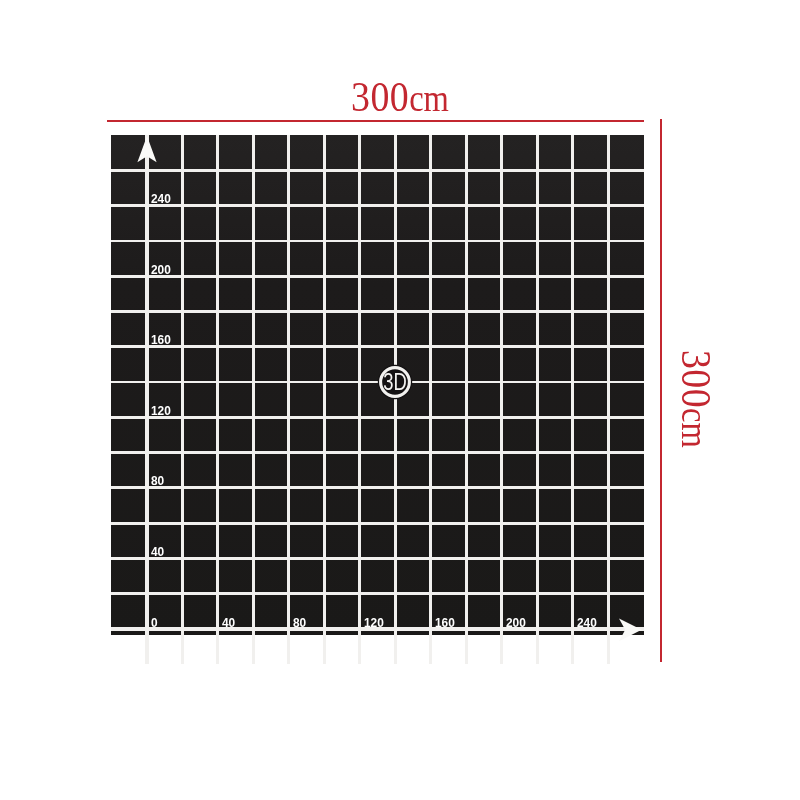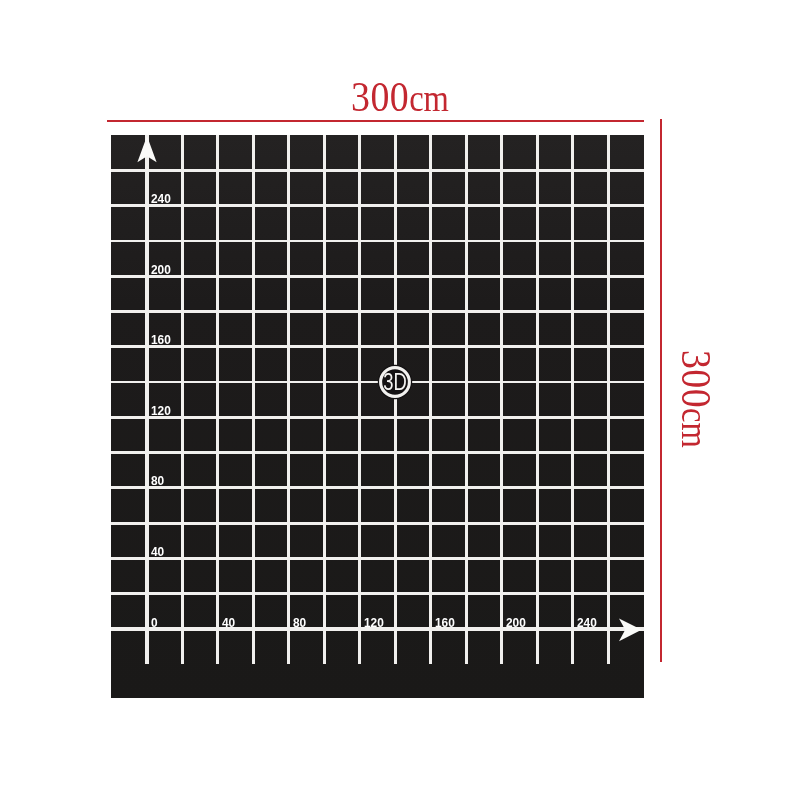--- a/index.html
+++ b/index.html
@@ -8,21 +8,21 @@
 </style></head><body>
 
 <div class="abs" style="left:0;top:75px;width:800px;text-align:center;color:#c32730;font-family:'Liberation Serif',serif;font-size:43px;line-height:1;transform:scaleX(0.88);"><span style="letter-spacing:0.5px;">300</span><span style="font-size:37px;">cm</span></div>
 
 <div class="abs" style="left:107px;top:119.5px;width:536.6px;height:2.2px;background:#c32730;"></div>
 
 <div class="abs" style="left:659.6px;top:118.8px;width:2.2px;height:543px;background:#c32730;"></div>
 
 <div class="abs" style="left:646px;top:379px;width:100px;height:30px;color:#c32730;font-family:'Liberation Serif',serif;font-size:43px;line-height:30px;transform:rotate(90deg) scaleX(0.88);transform-origin:center;text-align:center;"><span style="letter-spacing:0.5px;">300</span><span style="font-size:37px;">cm</span></div>
 
-<div class="abs" style="left:111.3px;top:135.2px;width:532.35px;height:563px;background:linear-gradient(180deg,#242222 0%,#1d1b1b 30%,#1a1918 100%);">
+<div class="abs" style="left:111.3px;top:135.2px;width:532.35px;height:500px;background:linear-gradient(180deg,#242222 0%,#1d1b1b 30%,#1a1918 100%);">
 
 <div class="abs" style="left:0;top:0;width:100%;height:100%;">
 <div class="abs" style="left:69.58px;top:0;width:2.8px;height:529.05px;background:#f1f0ee;"></div>
 <div class="abs" style="left:105.07px;top:0;width:2.8px;height:529.05px;background:#f1f0ee;"></div>
 <div class="abs" style="left:140.56px;top:0;width:2.8px;height:529.05px;background:#f1f0ee;"></div>
 <div class="abs" style="left:176.05px;top:0;width:2.8px;height:529.05px;background:#f1f0ee;"></div>
 <div class="abs" style="left:211.54px;top:0;width:2.8px;height:529.05px;background:#f1f0ee;"></div>
 <div class="abs" style="left:247.03px;top:0;width:2.8px;height:529.05px;background:#f1f0ee;"></div>
 <div class="abs" style="left:282.52px;top:0;width:2.8px;height:529.05px;background:#f1f0ee;"></div>
 <div class="abs" style="left:318.01px;top:0;width:2.8px;height:529.05px;background:#f1f0ee;"></div>

